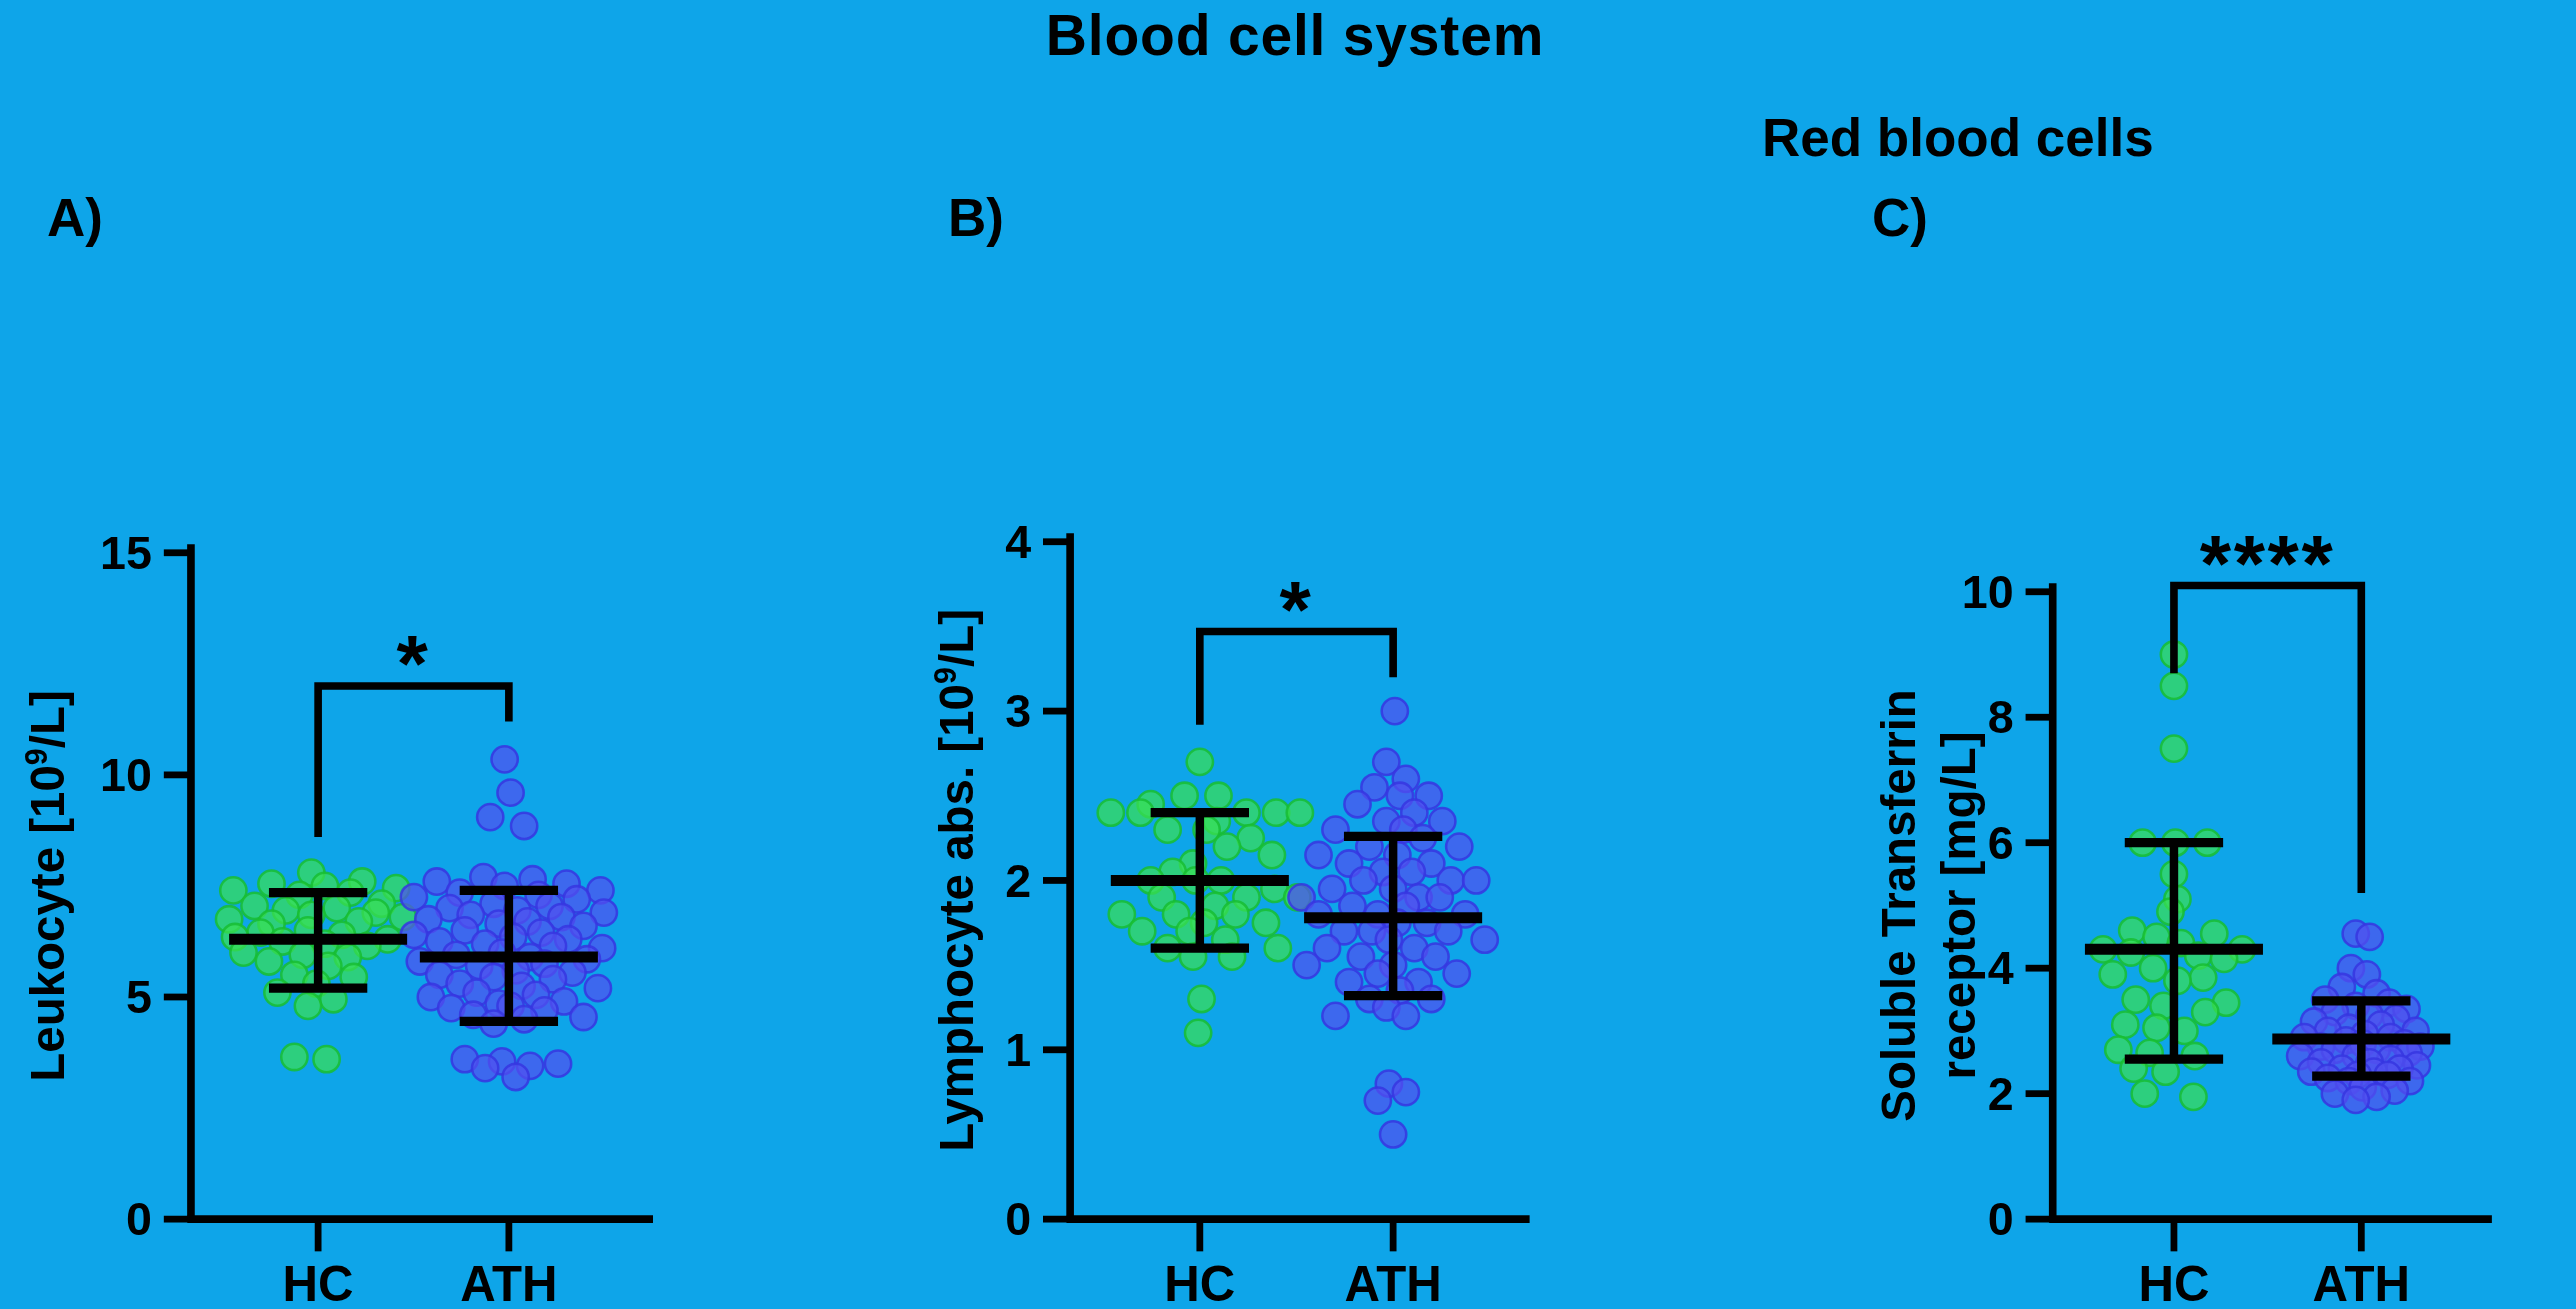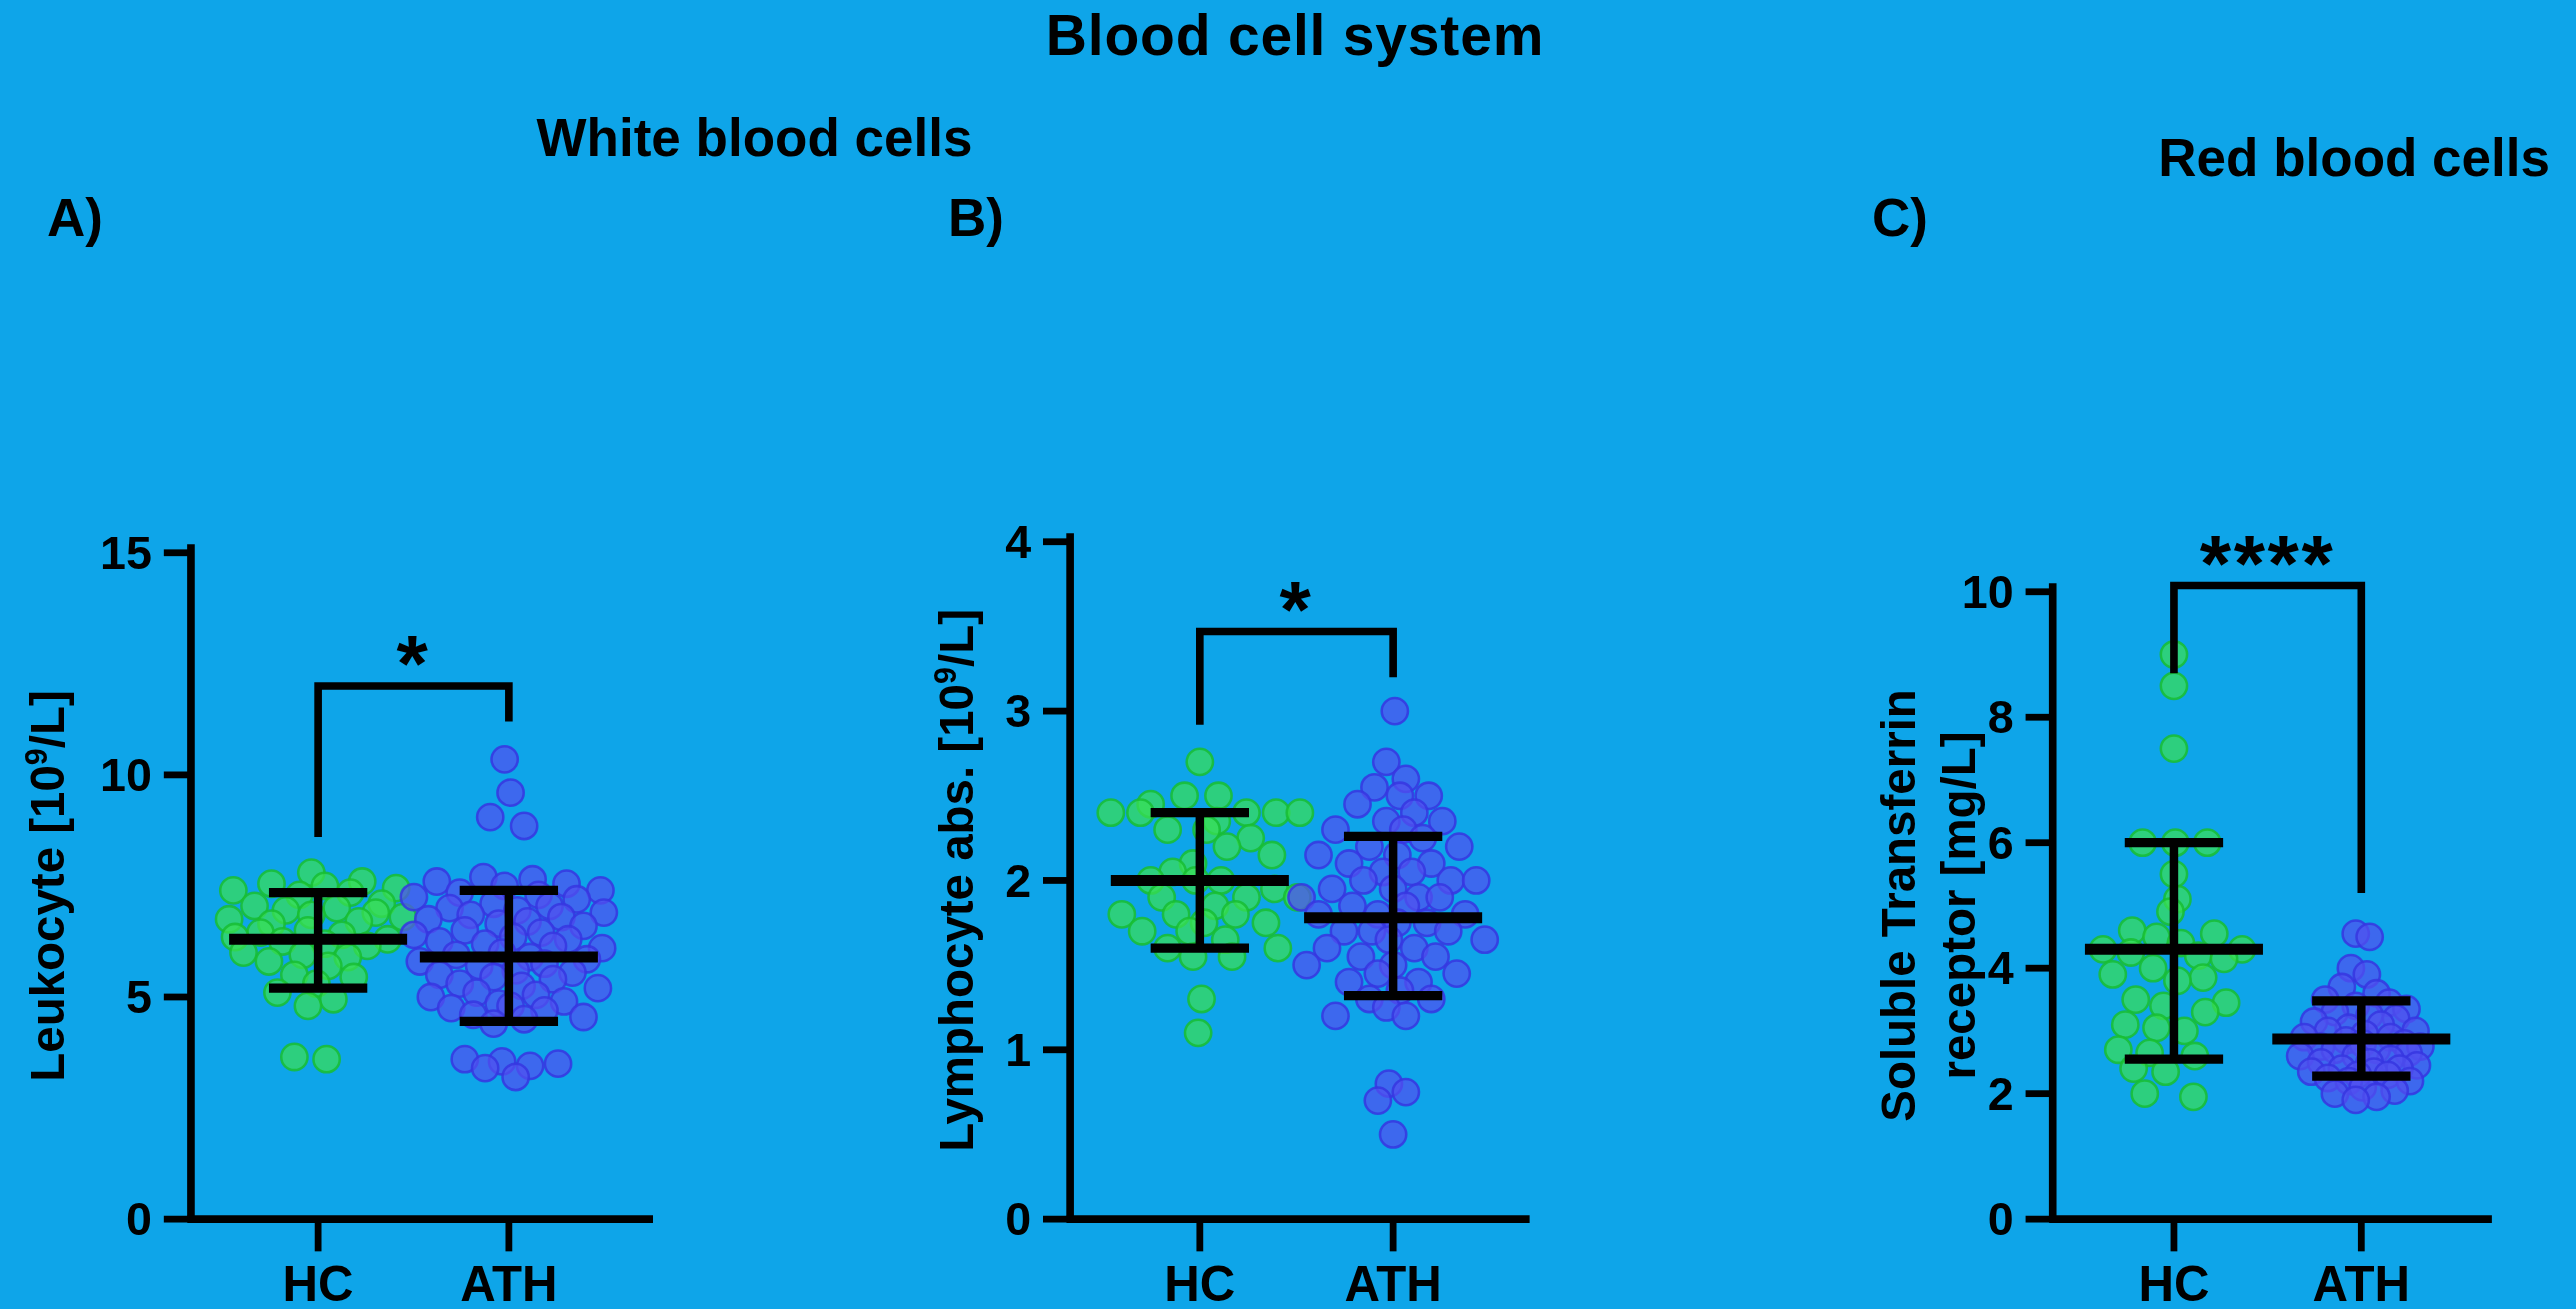--- a/index.html
+++ b/index.html
@@ -2,36 +2,35 @@
 <html style="font-size:13.6px"><head>
 <meta charset="utf-8">
 <style>
   html,body{margin:0;padding:0;background:#ffffff;}
   .fig{position:relative;width:2576px;height:1309px;background:#0ea5e9;overflow:hidden;
        font-family:"Liberation Sans", sans-serif;color:#000;}
   .t-main{position:absolute;top:1.7px;left:0;width:2590px;text-align:center;
           font-size:57px;font-weight:bold;letter-spacing:0.8px;}
   .t-sec{position:absolute;top:107px;font-size:53px;font-weight:bold;}
   .t-wbc{left:288px;width:933px;text-align:center;}
-  .t-rbc{left:1956px;width:594px;text-align:right;margin-top:20px;}
+  .t-rbc{left:1762px;width:594px;text-align:left;}
   .p-letter{position:absolute;top:187px;font-size:53px;font-weight:bold;}
   .pl-a{left:47px;} .pl-b{left:948px;} .pl-c{left:1872px;}
   svg{position:absolute;left:0;top:0;}
   svg text{font-family:"Liberation Sans", sans-serif;font-weight:bold;fill:#000;}
   .ticklab{font-size:55px;}
   .catlab{font-size:58px;}
   .ylab{font-size:56px;}
   .siglab{font-size:95px;letter-spacing:3px;}
 </style>
 </head>
 <body>
 
 <div class="fig">
   <div class="t-main">Blood cell system</div>
-  <div class="t-sec t-wbc">White blood cells</div>
   <div class="t-sec t-rbc">Red blood cells</div>
   <div class="p-letter pl-a">A)</div>
   <div class="p-letter pl-b">B)</div>
   <div class="p-letter pl-c">C)</div>
   <svg id="plots" width="2576" height="1309" viewBox="0 0 3038 1544">
       <line x1="225" y1="642" x2="225" y2="1442" stroke="#000000" stroke-width="9"></line>
       <line x1="193" y1="1438" x2="224" y2="1438" stroke="#000000" stroke-width="8"></line>
       <text x="179" y="1457" text-anchor="end" class="ticklab">0</text>
       <line x1="193" y1="1176" x2="224" y2="1176" stroke="#000000" stroke-width="8"></line>
       <text x="179" y="1195" text-anchor="end" class="ticklab">5</text>

